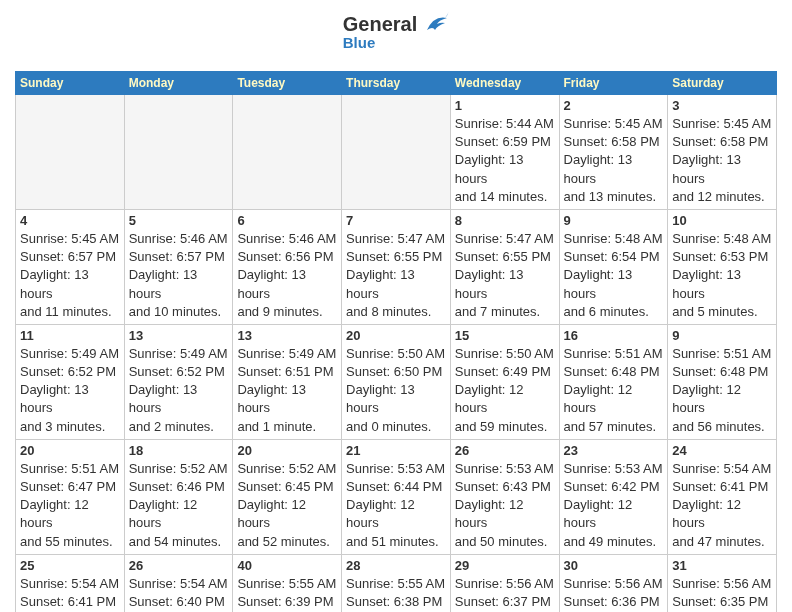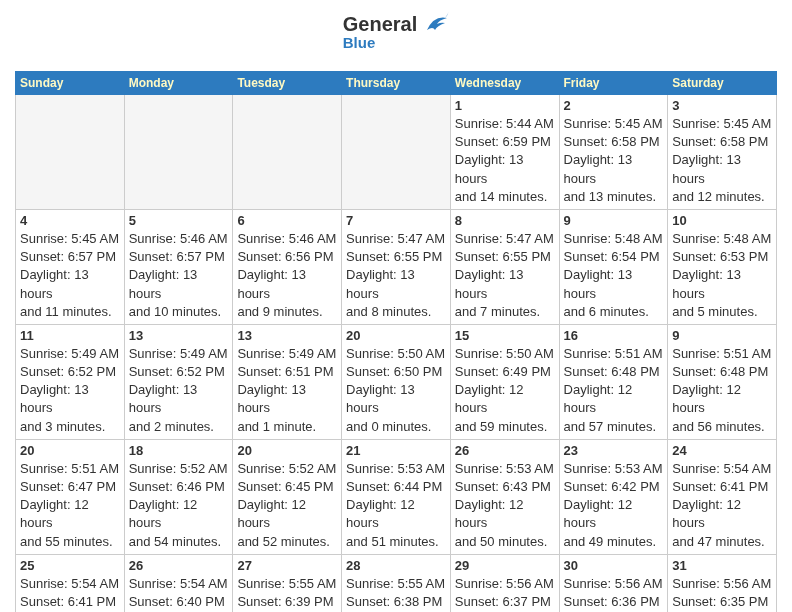--- a/index.html
+++ b/index.html
@@ -309,21 +309,21 @@
 and 46 minutes.</div>
           </td>
           <td>
             <span class="day-num">26</span>
             <div class="day-info" style="white-space: pre-line;">Sunrise: 5:54 AM
 Sunset: 6:40 PM
 Daylight: 12 hours
 and 45 minutes.</div>
           </td>
           <td>
-            <span class="day-num">27</span>
+            <span class="day-num">40</span>
             <div class="day-info" style="white-space: pre-line;">Sunrise: 5:55 AM
 Sunset: 6:39 PM
 Daylight: 12 hours
 and 43 minutes.</div>
           </td>
           <td>
             <span class="day-num">28</span>
             <div class="day-info" style="white-space: pre-line;">Sunrise: 5:55 AM
 Sunset: 6:38 PM
 Daylight: 12 hours

